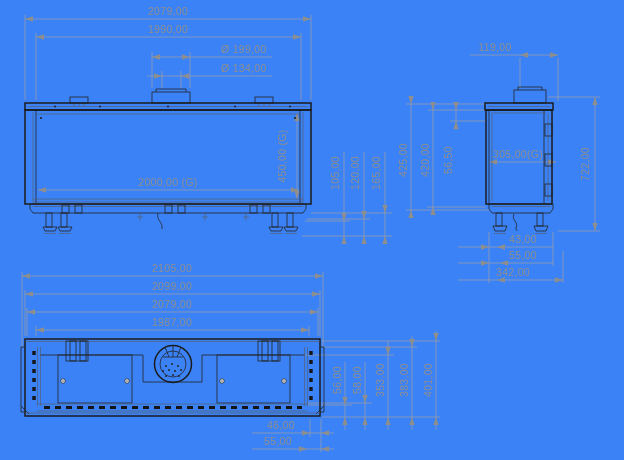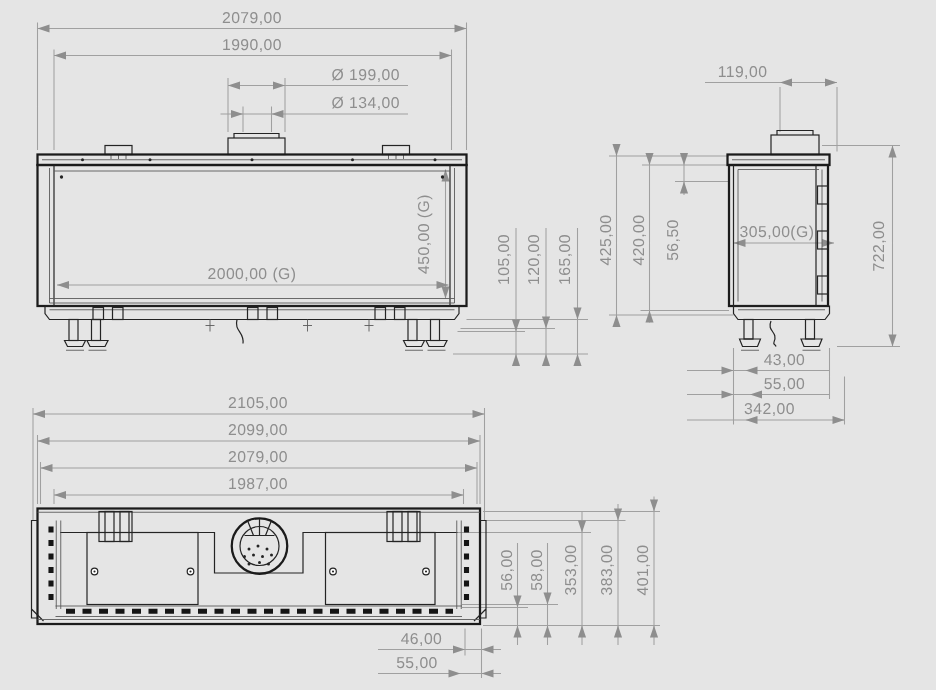--- a/index.html
+++ b/index.html
@@ -1,16 +1,16 @@
 <!DOCTYPE html>
 <html><head>
 <meta charset="utf-8">
 <style>
   html,body{margin:0;padding:0;background:#ffffff;}
-  .stage{position:relative;width:624px;height:460px;background:#e5e5e5;overflow:hidden;}
+  .stage{position:relative;width:624px;height:460px;background:#3b82f6;overflow:hidden;}
   svg{display:block;}
   .t{font:10.5px "Liberation Sans", sans-serif;fill:#8e8e8e;letter-spacing:.3px;}
   .x{stroke:#a0a0a0;stroke-width:.7;fill:none;}           
   .p{stroke:#1b1b1b;stroke-width:1.5;fill:none;}          
   .d{stroke:#242424;stroke-width:.8;fill:none;}           
   .l{stroke:#5a5a5a;stroke-width:.6;fill:none;}           
   .ar{fill:#8e8e8e;stroke:none;}                          
   .ds{stroke:#151515;stroke-width:3.2;stroke-dasharray:6 5;fill:none;}
   .ds2{stroke:#151515;stroke-width:3.4;stroke-dasharray:4 5;fill:none;}
   .scr{stroke:#242424;stroke-width:.8;fill:#ffffff;}

